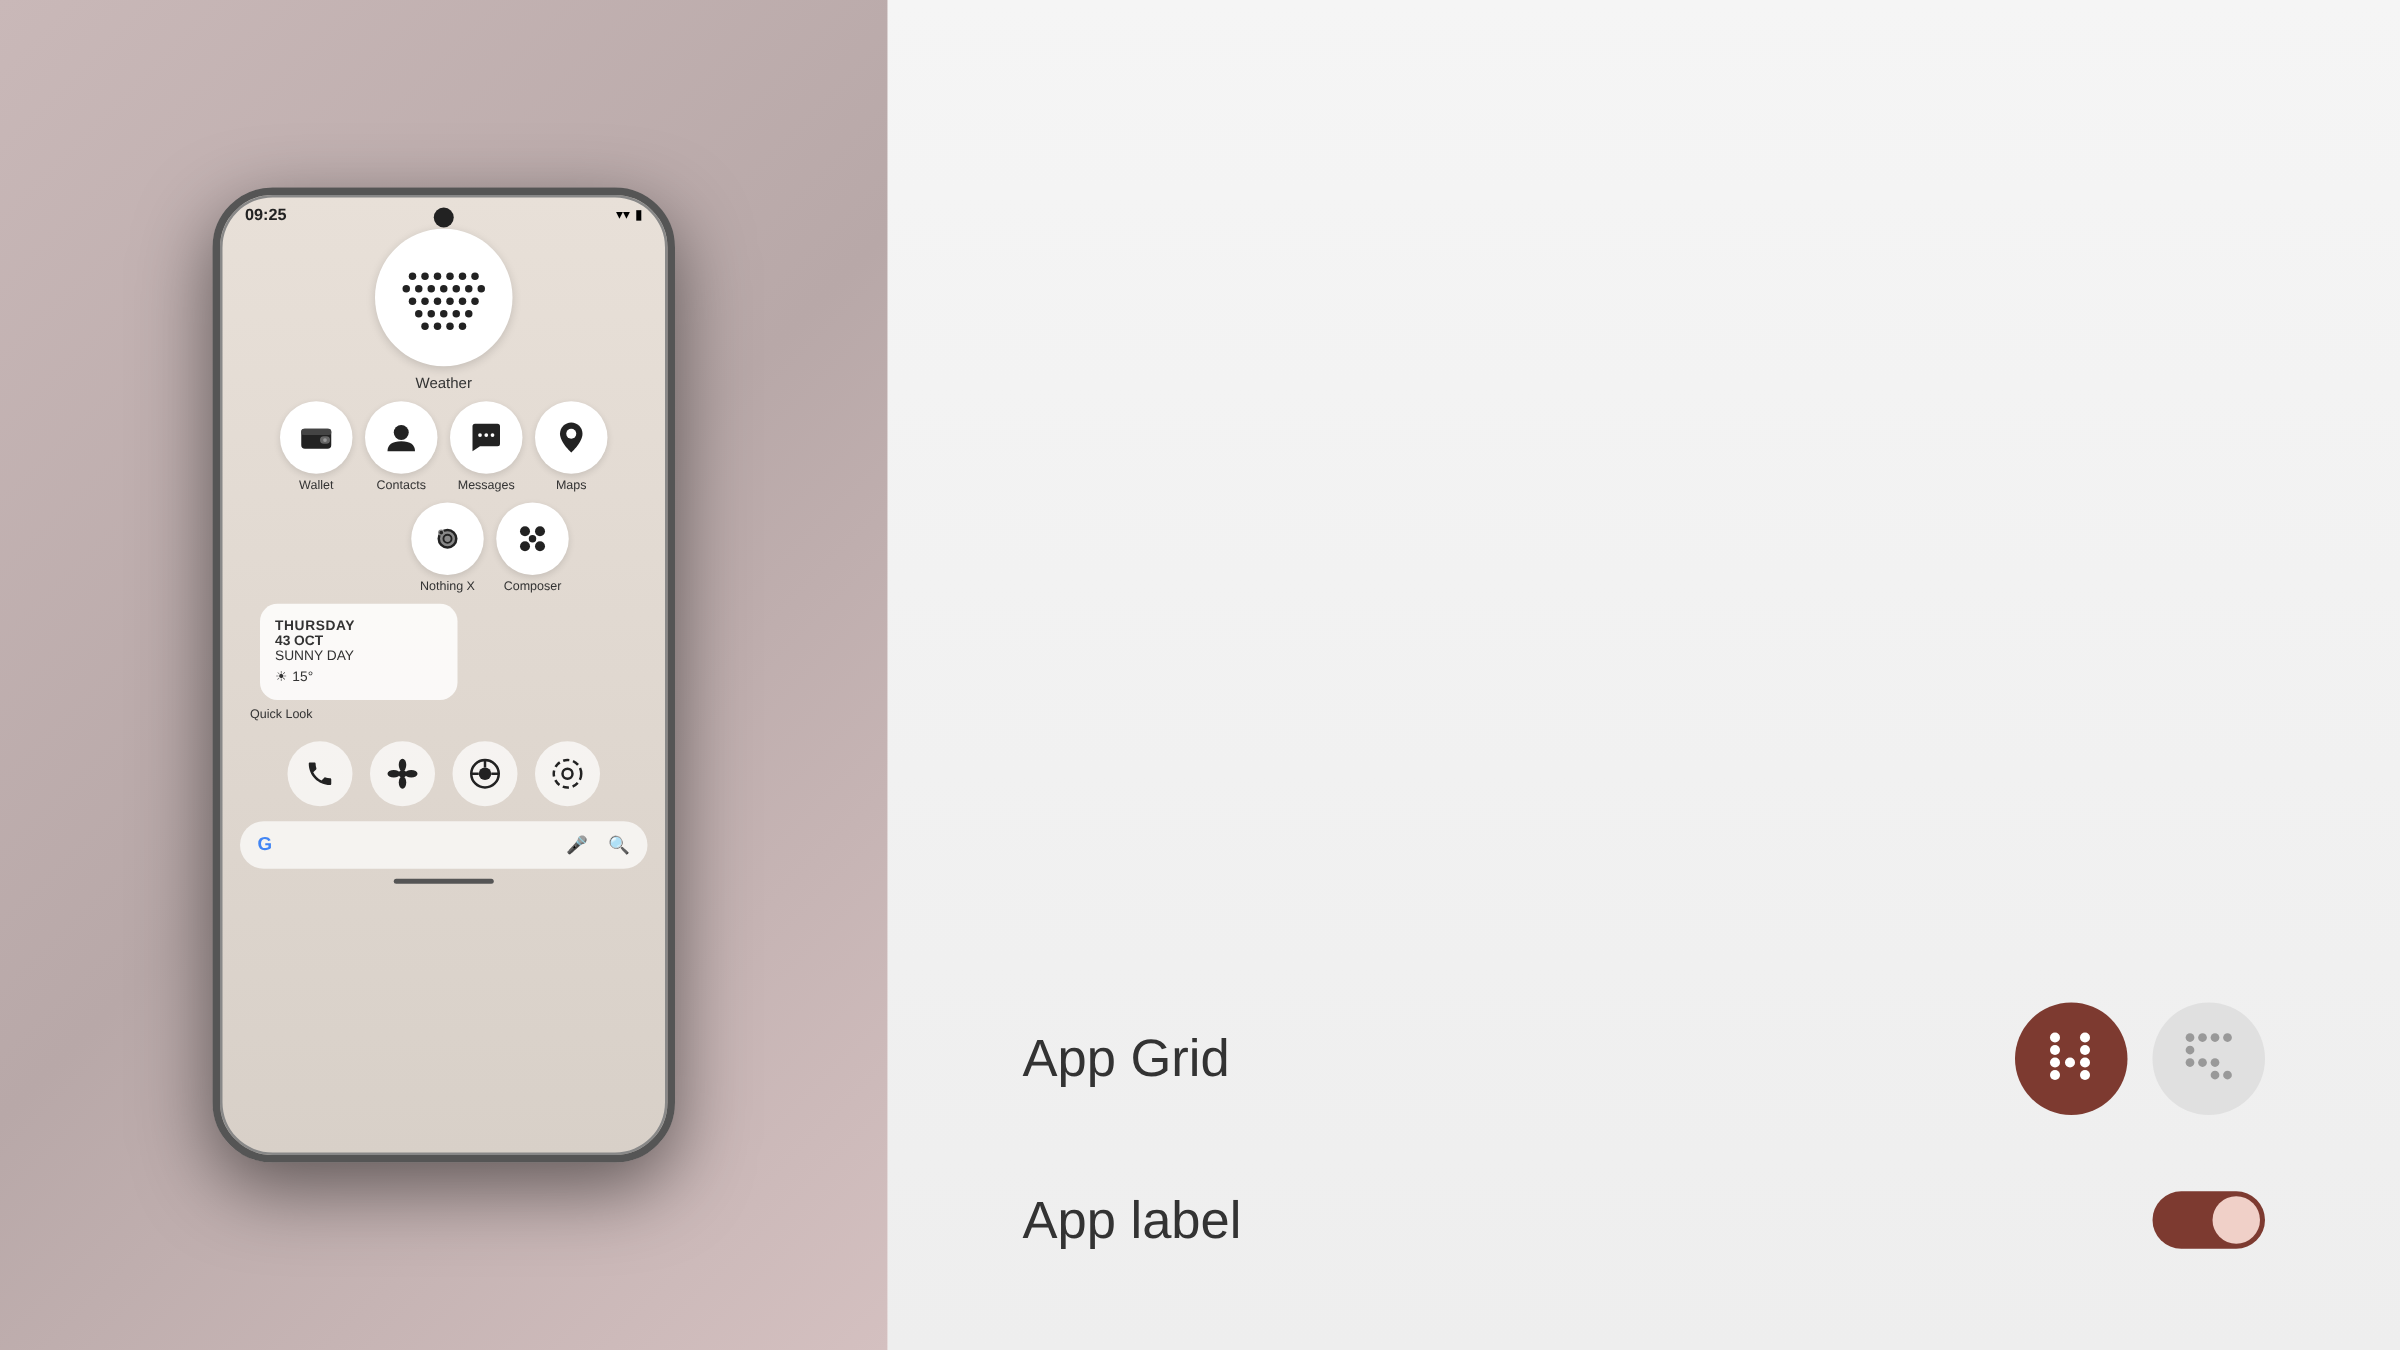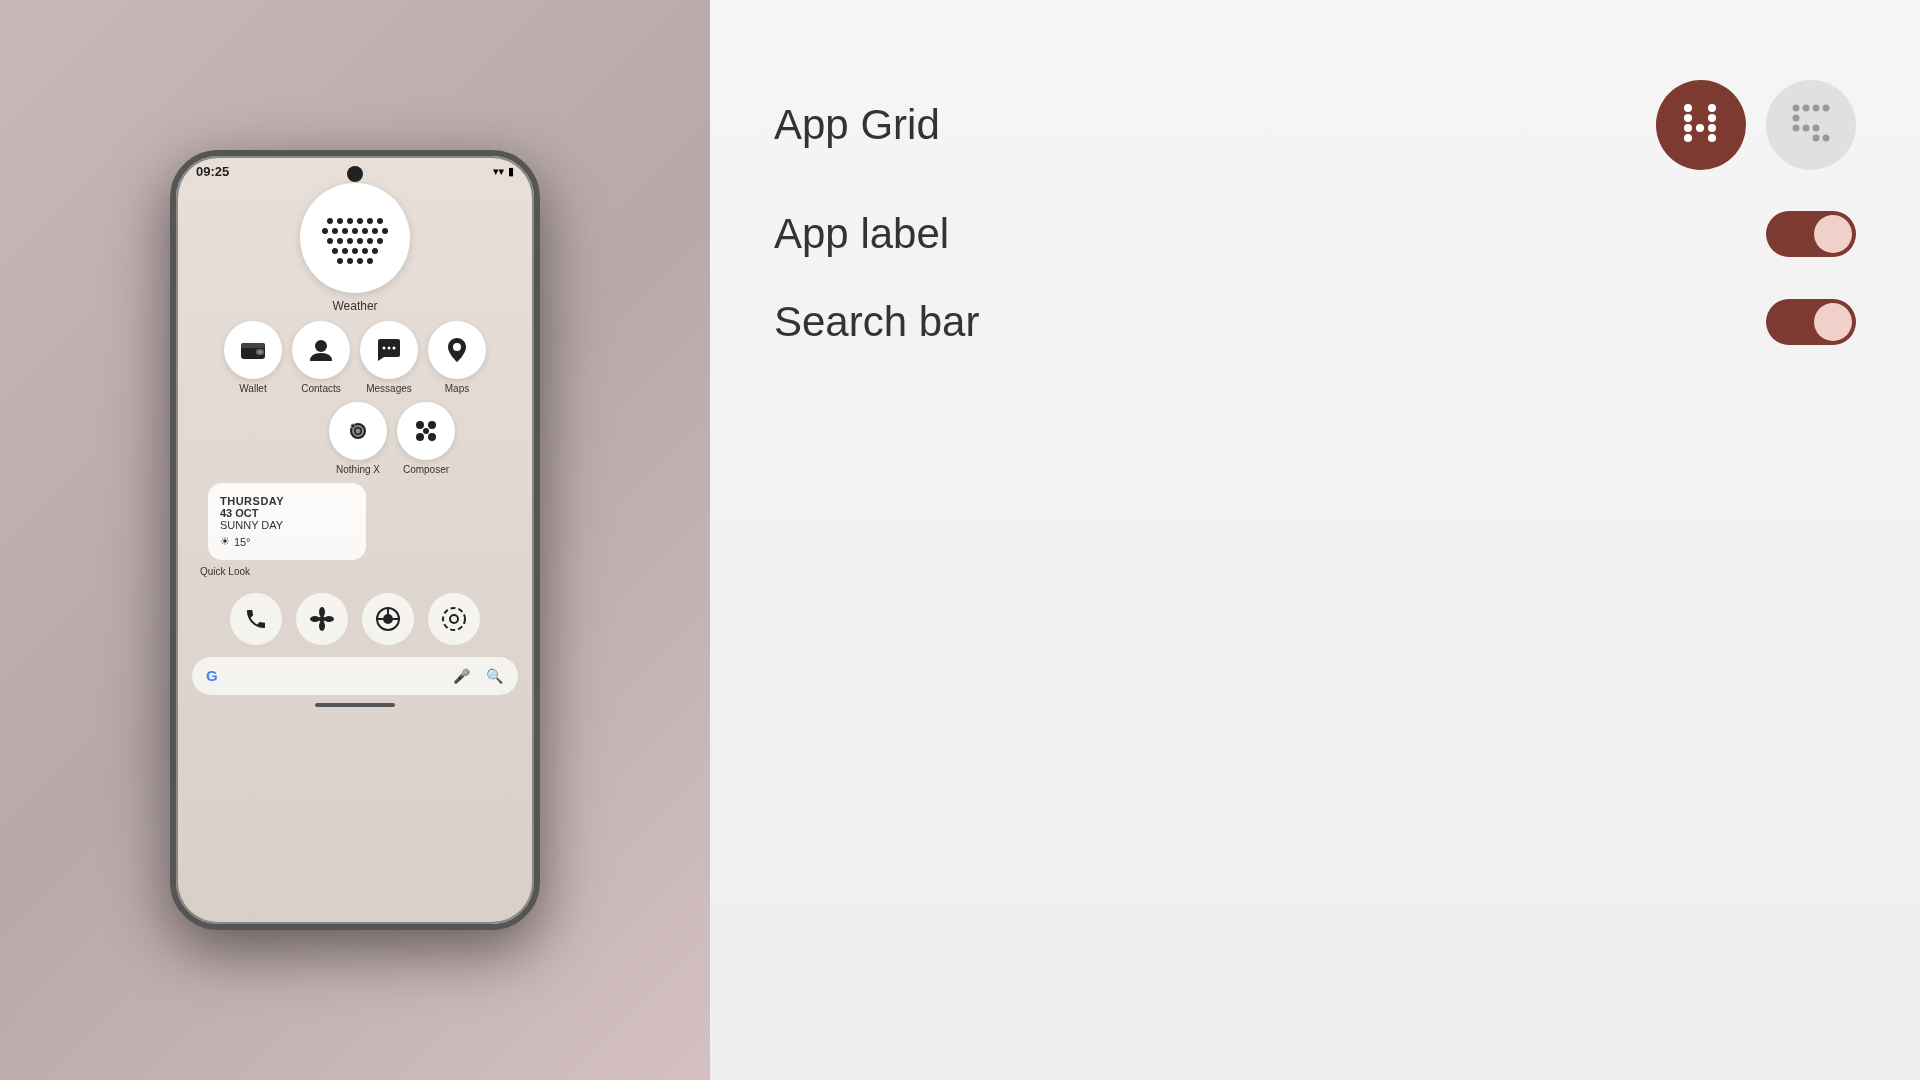--- a/index.html
+++ b/index.html
@@ -253,23 +253,23 @@
       border-radius: 2px;
       margin: 4px auto 6px;
     }
 
     
     .right-panel {
       flex: 1;
       background: linear-gradient(180deg, #f5f5f5 0%, #eeeeee 100%);
       display: flex;
       flex-direction: column;
-      justify-content: flex-start;
-      padding: 80px 64px;
-      gap: 40px;
+      justify-content: flex-end;
+      padding: 80px 108px;
+      gap: 60px;
     }
 
     .setting-row {
       display: flex;
       align-items: center;
       justify-content: space-between;
     }
 
     .setting-label {
       font-size: 42px;
@@ -603,20 +603,14 @@
     </div>
   </div>
 
   <div class="setting-row">
     <span class="setting-label">App label</span>
     <div class="toggle-switch toggle-on">
       <div class="toggle-thumb toggle-thumb-right"></div>
     </div>
   </div>
 
-  <div class="setting-row">
-    <span class="setting-label">Search bar</span>
-    <div class="toggle-switch toggle-on">
-      <div class="toggle-thumb toggle-thumb-right"></div>
-    </div>
-  </div>
 
 </div>
 
 </body></html>

